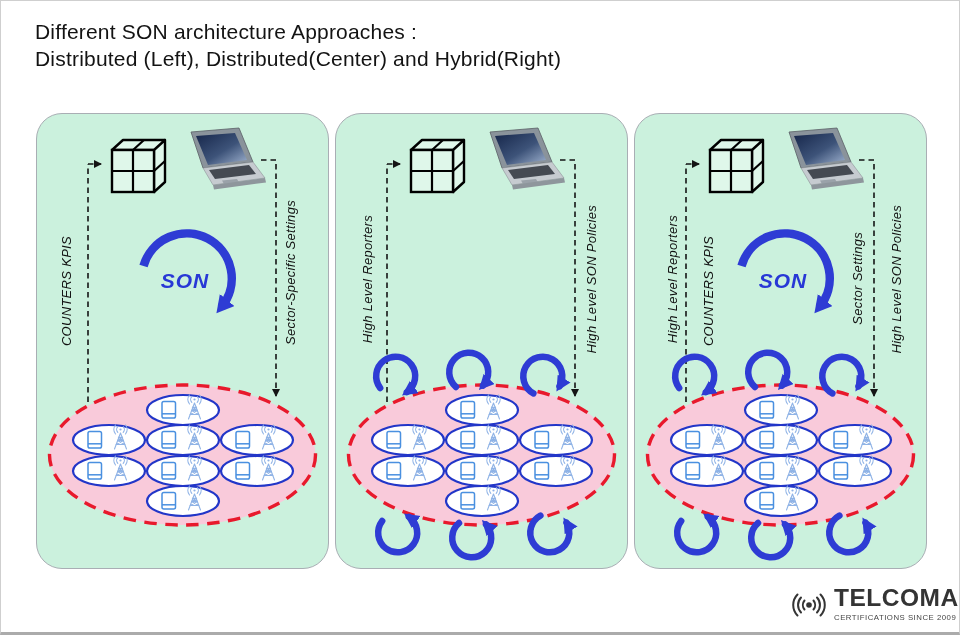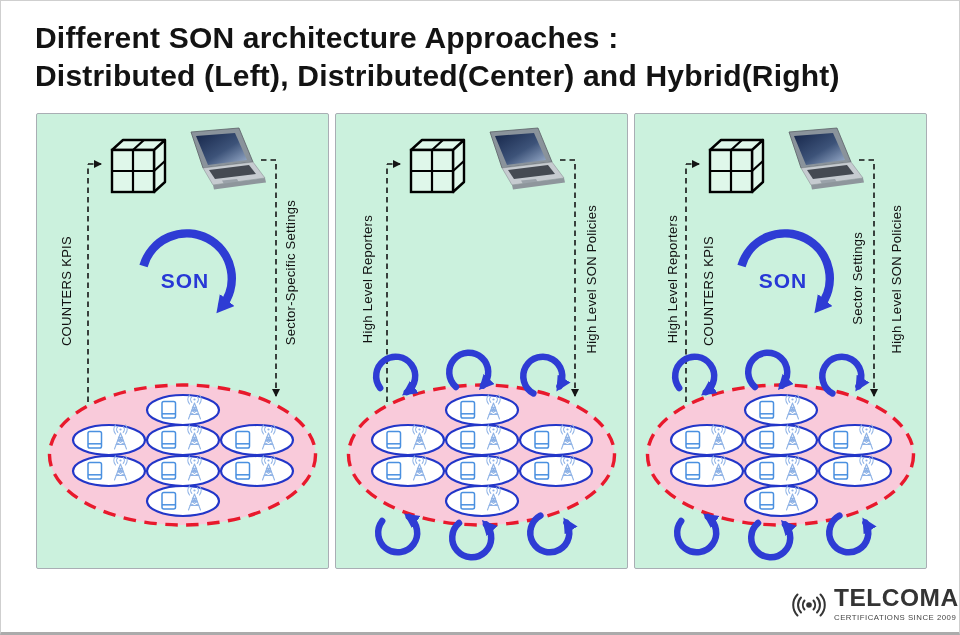--- a/index.html
+++ b/index.html
@@ -4,27 +4,28 @@
 <style>
   html,body{margin:0;padding:0;background:#fff;}
   .page{
     position:relative; width:960px; height:635px; box-sizing:border-box;
     background:#ffffff; overflow:hidden;
     border:1px solid #cfcfcf; border-bottom:3px solid #ababab;
     font-family:"Liberation Sans", sans-serif;
   }
   .title{
     position:absolute; left:34px; top:18px;
-    font-size:30px; line-height:1.28; font-weight:700; color:#131313;
+    font-size:21px; line-height:1.28; font-weight:400; color:#131313;
     letter-spacing:0.2px;
   }
   .panel{
     position:absolute; top:112px; width:293px; height:456px;
-    background:#cbf1dd; border:1px solid #a9aeb4; border-radius:2px;
+    background:#cbf1dd; border:1px solid #a9aeb4; border-radius:26px;
     box-sizing:border-box;
+    font-style:italic;
   }
   .panel svg.art{position:absolute; left:0; top:0; overflow:visible;}
   .vlabel{
     position:absolute; writing-mode:vertical-rl; transform:rotate(180deg);
     font-size:13px; font-weight:500; color:#111; white-space:nowrap;
     letter-spacing:0.3px;
   }
   .dash{stroke:#141414; stroke-width:1.6; fill:none; stroke-dasharray:5.5 4;}
   .son-arc{fill:none; stroke:#2e3cd4; stroke-width:8.5;}
   .son-text{font-family:"Liberation Sans",sans-serif; font-size:21px; font-weight:700;

